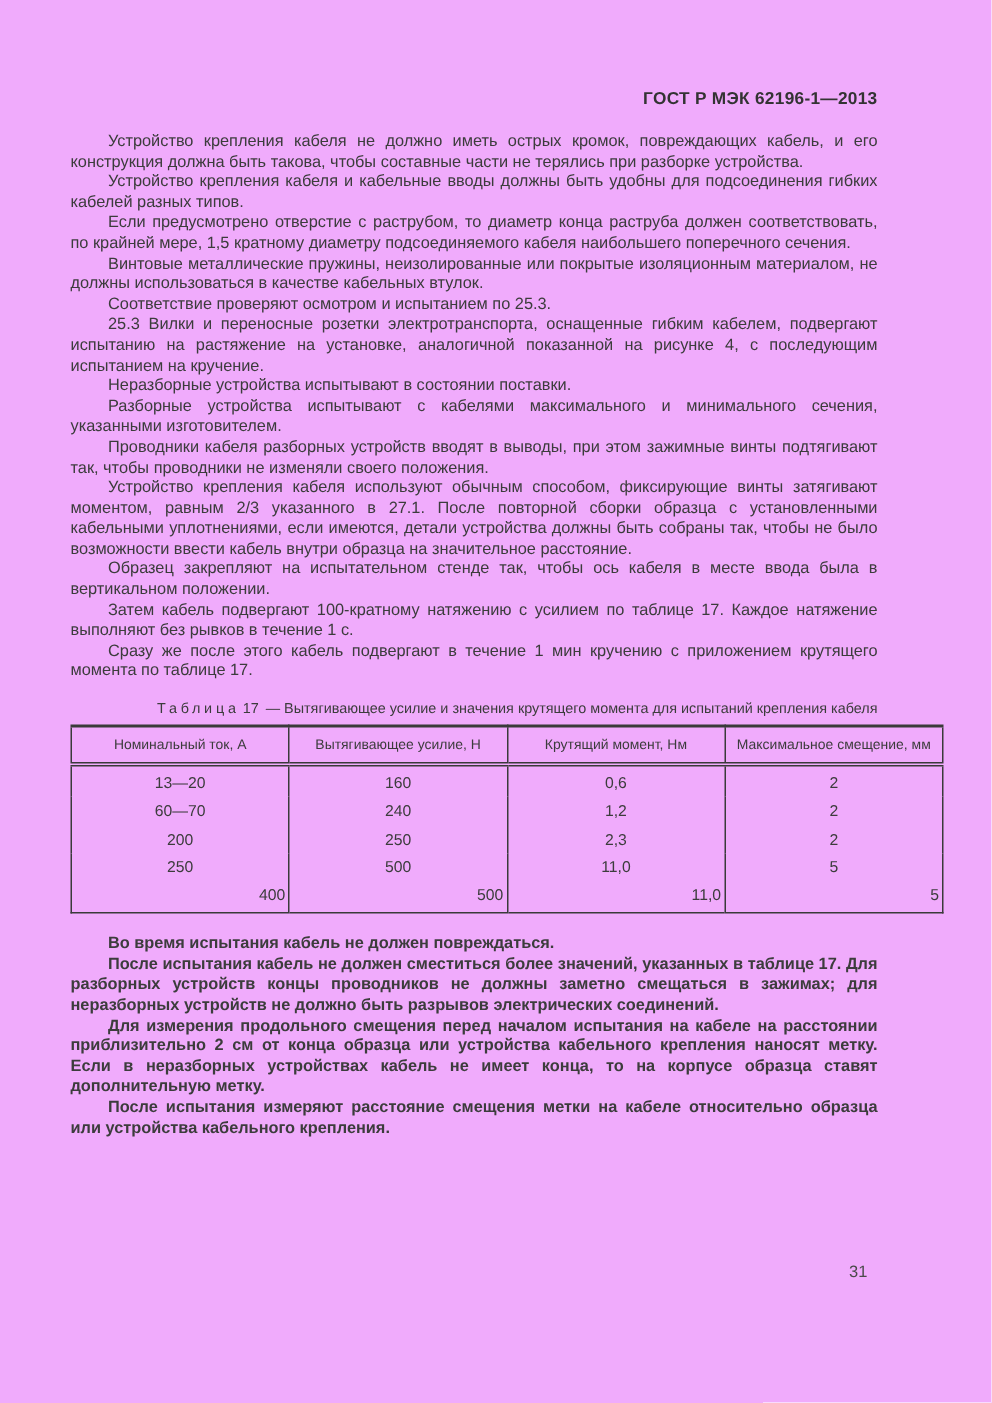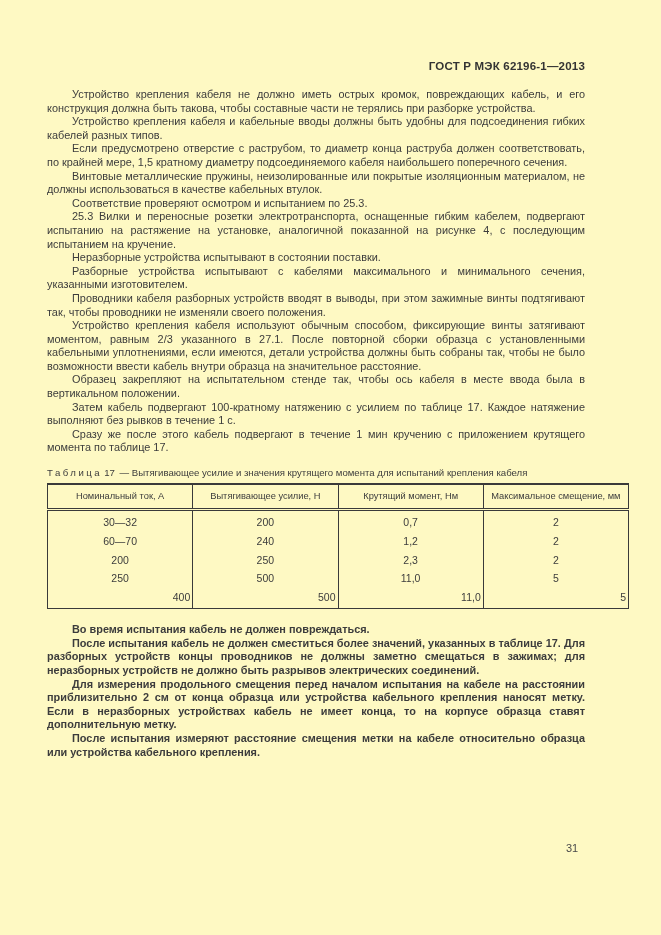--- a/index.html
+++ b/index.html
@@ -3,21 +3,21 @@
 <meta charset="utf-8">
 <style>
   html, body {
     margin: 0; padding: 0;
     background: #ffffff;
   }
   .page {
     position: relative;
     width: 661px;
     height: 935px;
-    background: #fef9c3;
+    background: #f0abfc;
     font-family: "Liberation Sans", sans-serif;
     color: #3c3c3c;
     overflow: hidden;
   }
   .content {
     position: absolute;
     left: 47px;
     top: 60px;
     width: 538px;
   }
@@ -34,20 +34,21 @@
     line-height: 13.6px;
     text-align: justify;
     text-indent: 25px;
     margin: 0;
   }
   .table-caption {
     margin: 12px 0 5px 0;
     font-size: 9.6px;
     color: #3c3c3c;
     white-space: nowrap;
+    text-align: right;
   }
   .caption-word { letter-spacing: 2.5px; }
   .caption-num { margin-left: 2px; }
   .caption-text { margin-left: 2px; }
   table.gost-table {
     width: 582px;
     border-collapse: collapse;
     border: 1.5px solid #3a3a3a;
     border-top-width: 2px;
     table-layout: fixed;
@@ -114,23 +115,23 @@
       <thead>
         <tr>
           <th>Номинальный ток, А</th>
           <th>Вытягивающее усилие, Н</th>
           <th>Крутящий момент, Нм</th>
           <th>Максимальное смещение, мм</th>
         </tr>
       </thead>
       <tbody>
         <tr>
-          <td>30—32</td>
-          <td>200</td>
-          <td>0,7</td>
+          <td>13—20</td>
+          <td>160</td>
+          <td>0,6</td>
           <td>2</td>
         </tr>
         <tr>
           <td>60—70</td>
           <td>240</td>
           <td>1,2</td>
           <td>2</td>
         </tr>
         <tr>
           <td>200</td>

